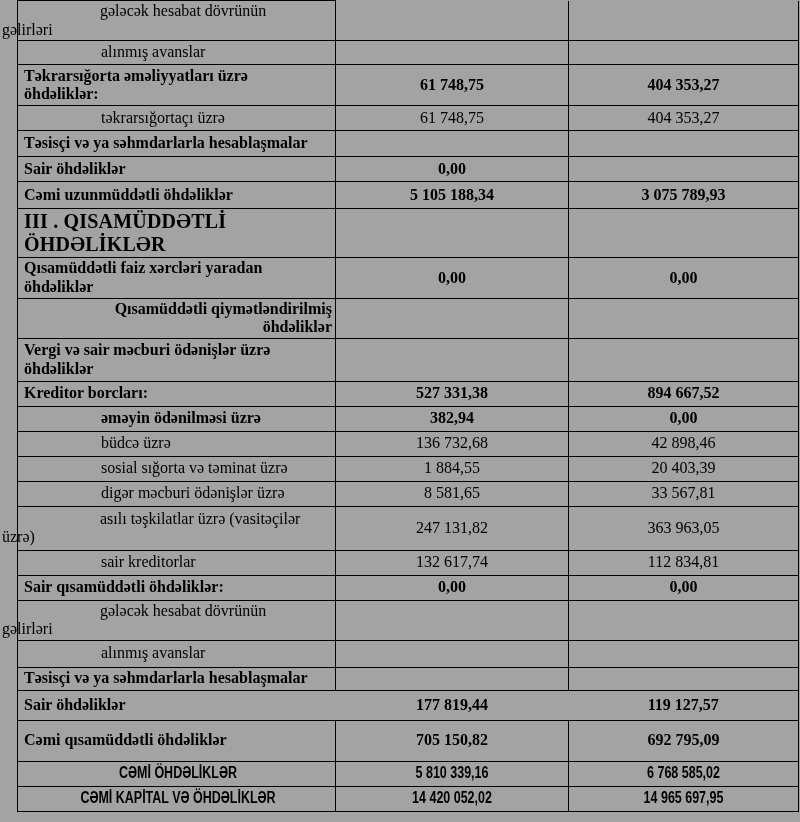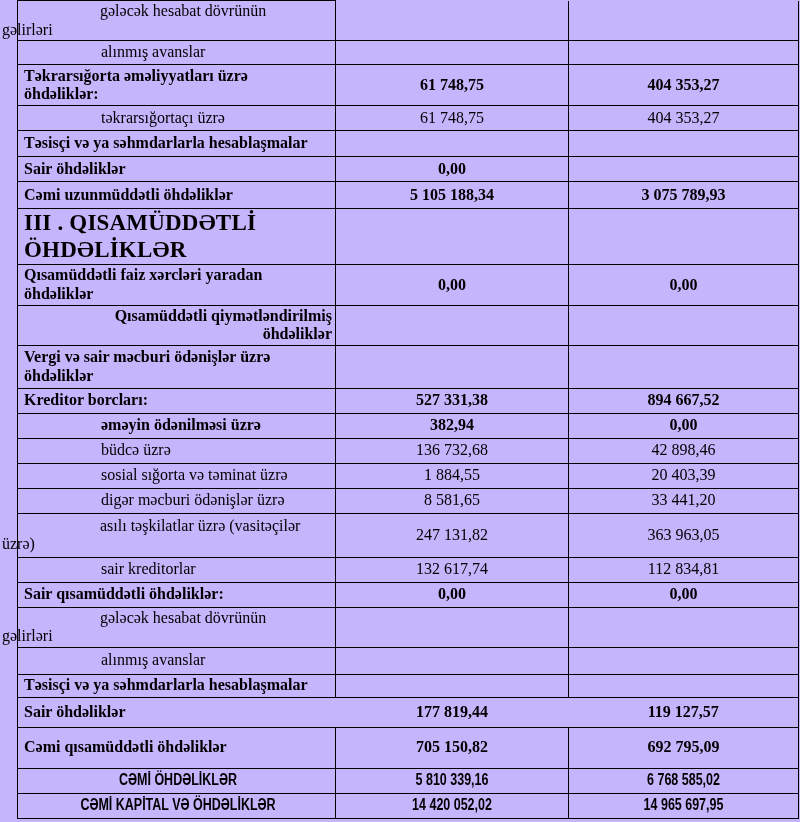--- a/index.html
+++ b/index.html
@@ -1,40 +1,40 @@
 <!DOCTYPE html>
 <html><head>
 <meta charset="utf-8">
 <style>
   html,body{margin:0;padding:0;}
   body{
     width:800px;height:822px;background:#ffffff;color:#000;
     font-family:"Liberation Serif","DejaVu Serif",serif;
     overflow:hidden;
   }
-  .sheet{position:relative;width:800px;height:822px;background:#c4b5fd;}
+  .sheet{position:relative;width:800px;height:822px;background:#a3a3a3;}
   table.bal{
     border-collapse:collapse;table-layout:fixed;
     margin-left:17px;width:781px;
   }
   td{
     border:1px solid #000;
     vertical-align:middle;
     font-size:16px;line-height:1.16;
     padding:1px 2px;
     overflow:visible;
   }
   td.lab{padding:1px 3px 1px 6px;}
   .labtxt{white-space:pre-wrap;}
   
   .hang .labtxt{margin-left:-22px;text-indent:98px;}
   .ind  .labtxt{text-indent:77px;}
   .bold .labtxt{font-weight:bold;}
   .center .labtxt{font-weight:bold;text-indent:0;}
-  .lg .labtxt{font-size:23px;letter-spacing:0.2px;}
+  .lg .labtxt{font-size:20px;letter-spacing:0.2px;}
   td.val{text-align:center;}
   td.val.vb .valtxt{font-weight:bold;}
   .valtxt{display:block;}
   
   .narrow .labtxt{
     font-family:"Liberation Sans","DejaVu Sans",sans-serif;font-weight:bold;
     text-align:center;text-indent:0;font-size:16px;
     transform:scaleX(0.78);transform-origin:50% 50%;
   }
   .narrowv .valtxt{
@@ -230,21 +230,21 @@
           </td>
         </tr>
         <tr style="height: 25px;">
           <td class="lab ind">
             <div class="labtxt">digər məcburi ödənişlər üzrə</div>
           </td>
           <td class="val">
             <div class="valtxt">8 581,65</div>
           </td>
           <td class="val">
-            <div class="valtxt">33 441,20</div>
+            <div class="valtxt">33 567,81</div>
           </td>
         </tr>
         <tr style="height: 44px;">
           <td class="lab hang">
             <div class="labtxt">asılı təşkilatlar üzrə (vasitəçilər
 üzrə)</div>
           </td>
           <td class="val">
             <div class="valtxt">247 131,82</div>
           </td>

